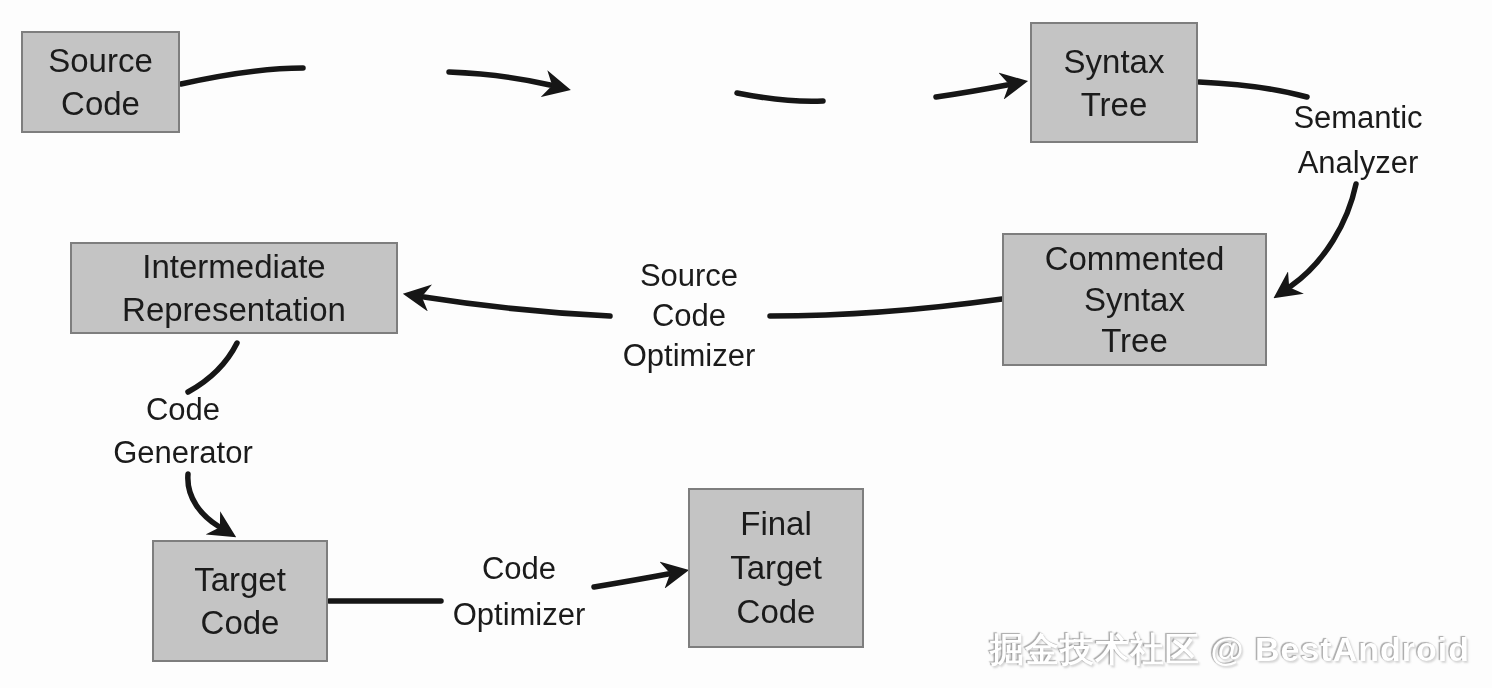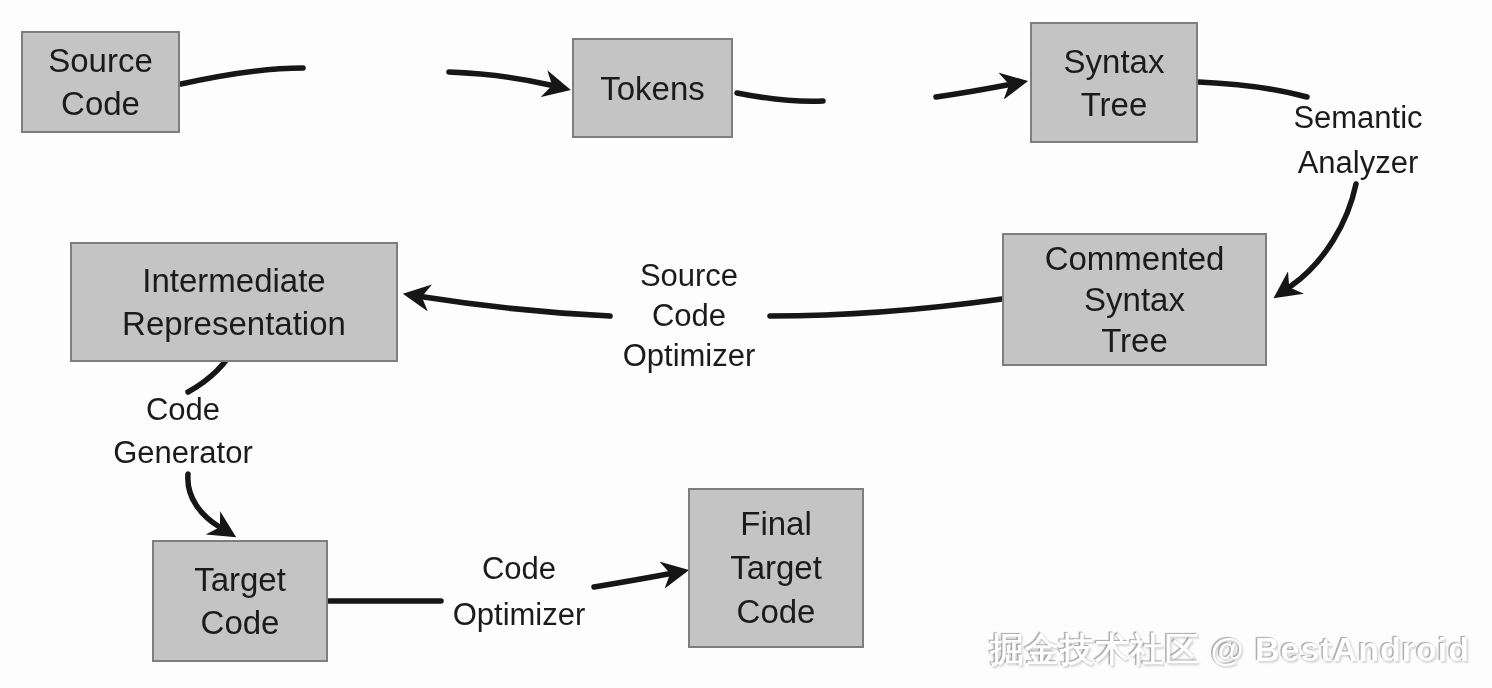--- a/index.html
+++ b/index.html
@@ -56,36 +56,33 @@
     <path class="edge" d="M 188 474 C 186 498 202 516 218 526" marker-end="url(#arrowhead)"></path>
     <path class="edge" d="M 329 601 L 441 601"></path>
     <path class="edge" d="M 594 587 C 630 581 652 577 668 574" marker-end="url(#arrowhead)"></path>
   </svg>
 
   <div class="node" style="left:21px;top:31px;width:159px;height:102px">
     <span>Source
 Code</span>
   </div>
 
-  <div class="node" style="left:572px;top:38px;width:161px;height:100px">
-    <span>Tokens</span>
-  </div>
 
   <div class="node" style="left:1030px;top:22px;width:168px;height:121px">
     <span>Syntax
 Tree</span>
   </div>
 
   <div class="node" style="left:1002px;top:233px;width:265px;height:133px;line-height:41px">
     <span>Commented
 Syntax
 Tree</span>
   </div>
 
-  <div class="node" style="left:70px;top:242px;width:328px;height:120px">
+  <div class="node" style="left:70px;top:242px;width:328px;height:92px">
     <span>Intermediate
 Representation</span>
   </div>
 
   <div class="node" style="left:152px;top:540px;width:176px;height:122px">
     <span>Target
 Code</span>
   </div>
 
   <div class="node" style="left:688px;top:488px;width:176px;height:160px;line-height:44px">

